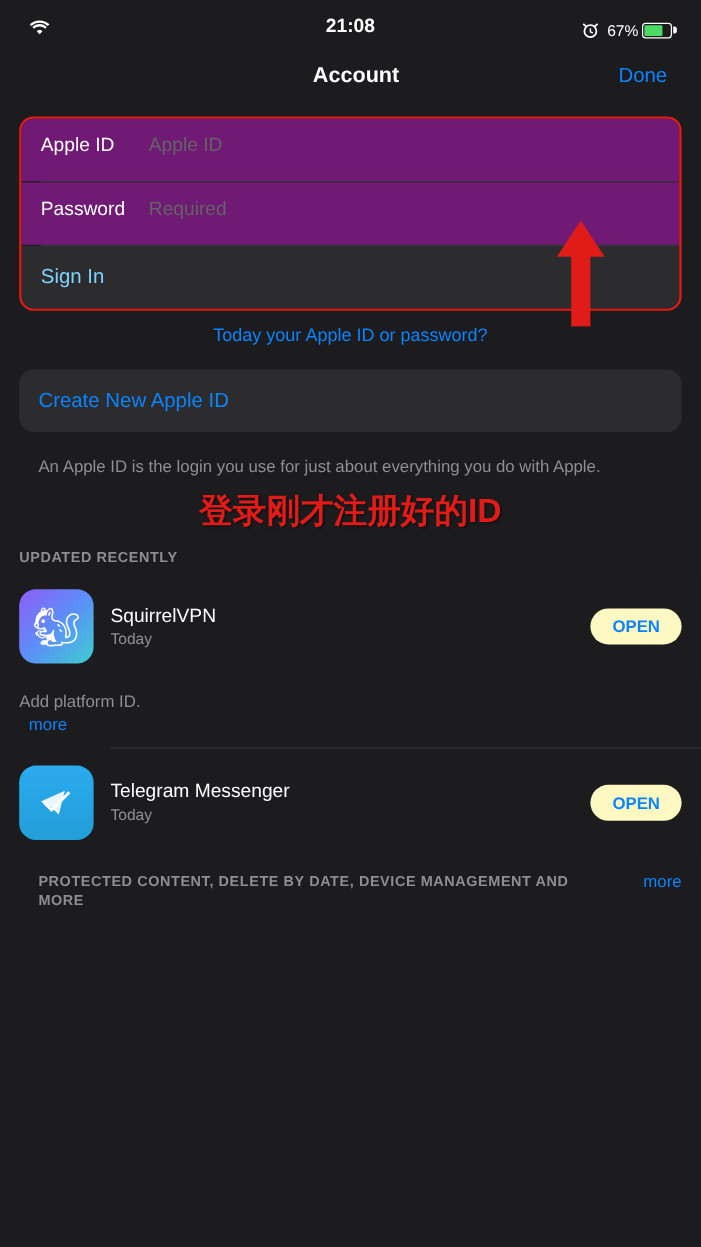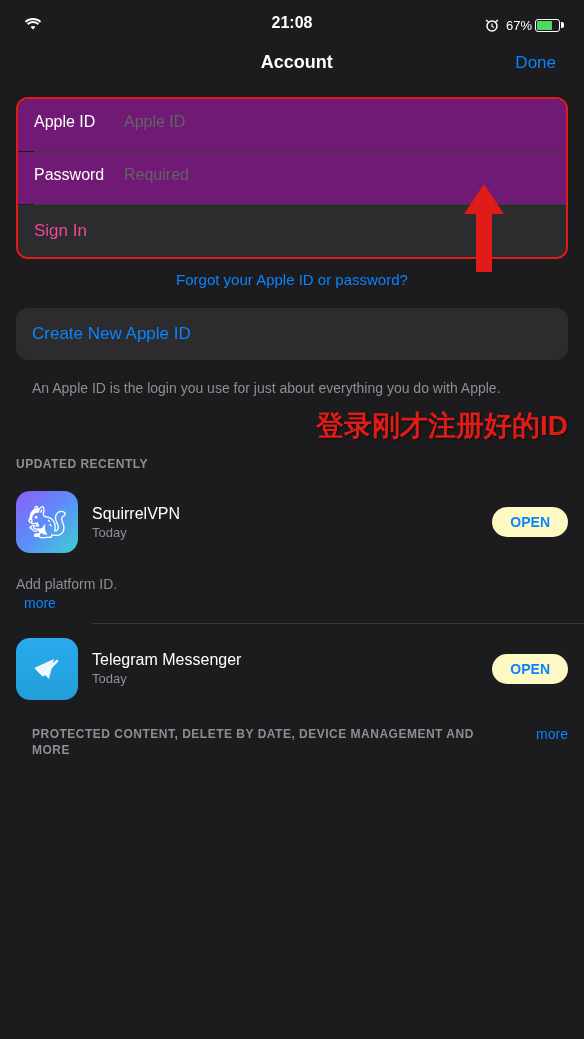--- a/index.html
+++ b/index.html
@@ -133,21 +133,21 @@
     }
     .signin-row {
       background: #2c2c2e;
       padding: 16px 16px;
       border-bottom-left-radius: 10px;
       border-bottom-right-radius: 10px;
     }
     .signin-text {
       font-size: 17px;
       font-weight: 400;
-      color: #ec4899;
+      color: #7dd3fc;
     }
 
     
     .form-wrapper {
       margin: 8px 16px 0;
       border: 2.5px solid #e01b18;
       border-radius: 12px;
       overflow: hidden;
     }
 
@@ -189,21 +189,21 @@
       font-weight: 600;
       color: #8e8e93;
       letter-spacing: 0.5px;
       text-transform: uppercase;
     }
 
     
     .chinese-overlay {
       position: relative;
       margin: 0 16px;
-      text-align: right;
+      text-align: center;
     }
     .chinese-text {
       font-size: 28px;
       font-weight: 700;
       color: #e01b18;
       text-shadow: 1px 1px 2px rgba(0,0,0,0.6);
     }
 
     
     .app-item {
@@ -370,21 +370,21 @@
     <defs>
       <marker id="arrowhead" markerWidth="10" markerHeight="7" refX="0" refY="3.5" orient="auto">
         <polygon points="0 0, 10 3.5, 0 7" fill="#e01b18"></polygon>
       </marker>
     </defs>
 
     <polygon points="40,5 20,35 60,35" fill="#e01b18"></polygon>
 
     <rect x="32" y="33" width="16" height="60" fill="#e01b18"></rect>
   </svg>
-  <div class="forgot-link">Forgot your Apple ID or password?</div>
+  <div class="forgot-link">Today your Apple ID or password?</div>
 </div>
 
 <div class="section-card">
   <span class="section-card-link">Create New Apple ID</span>
 </div>
 
 <div style="padding: 10px 16px 4px;">
   <p class="description-text">An Apple ID is the login you use for just about everything you do with Apple.</p>
 </div>
 

